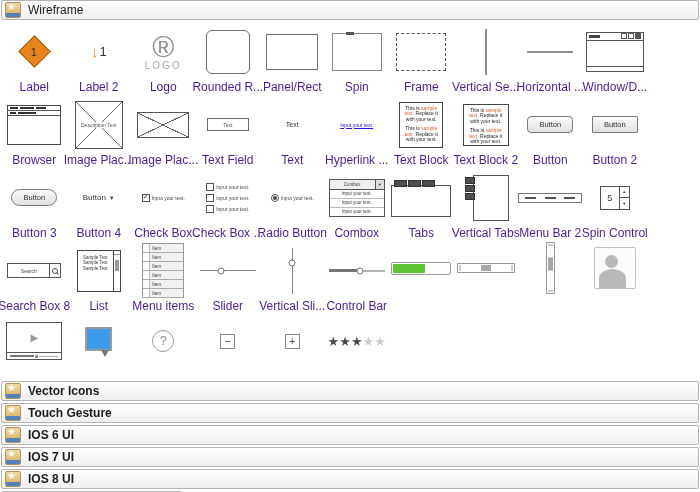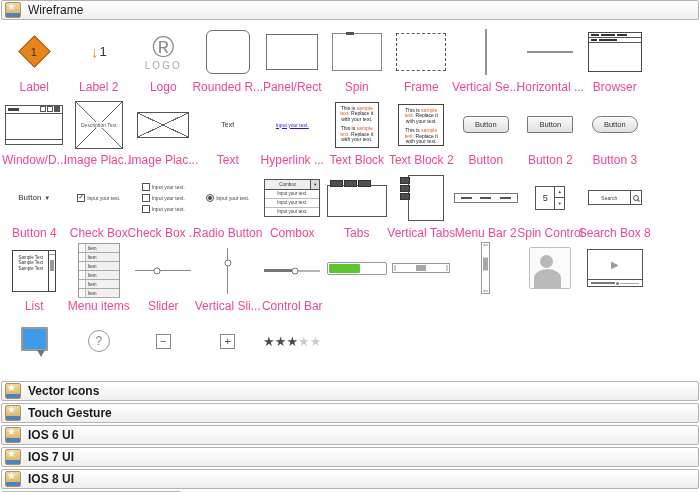--- a/index.html
+++ b/index.html
@@ -10,21 +10,21 @@
   .section-bar{margin:0 1px 2px 1px;}
   .section-bar .bar-label{font-weight:700;}
   .lib-icon{width:14px;height:14px;position:relative;background:linear-gradient(#eed9a4,var(--icon-gold));border:1px solid #b2925a;border-radius:2px;flex:0 0 auto;}
   .lib-icon .star{position:absolute;top:-2px;left:1px;font-size:10px;color:#fff;line-height:12px;}
   .lib-icon .band{position:absolute;left:0;right:0;bottom:0;height:4px;background:var(--icon-band-blue);border-radius:0 0 1px 1px;}
   
   .shape-grid{margin-left:2px;width:645px;display:grid;grid-template-columns:repeat(10,64.5px);}
   .cell{display:flex;flex-direction:column;align-items:center;height:73px;overflow:visible;}
   .cell.nolabel{height:52px;justify-content:center;}
   .izone{flex:1;display:flex;align-items:center;justify-content:center;width:100%;overflow:visible;}
-  .shape-label{height:16px;font-size:12px;color:#ec4899;white-space:nowrap;line-height:15px;}
+  .shape-label{height:16px;font-size:12px;color:#4c1d95;white-space:nowrap;line-height:15px;}
   
   .sh-diamond{width:21px;height:21px;background:var(--accent-orange);border:1px solid #a75f12;transform:rotate(45deg);display:flex;align-items:center;justify-content:center;}
   .sh-diamond span{transform:rotate(-45deg);font-size:11px;color:#3a2a12;}
   .sh-label2{font-size:13px;color:#333;display:flex;align-items:center;}
   .sh-label2 .arrow{color:var(--accent-orange);font-size:15px;margin-right:1px;}
   .sh-logo{display:flex;flex-direction:column;align-items:center;}
   .sh-logo .rmark{font-size:30px;line-height:27px;color:#8f8f8f;}
   .sh-logo .ltext{font-size:10px;letter-spacing:2px;color:#a9a9a9;}
   .sh-rrect{width:42px;height:42px;border:1.5px solid #707070;border-radius:6px;background:#fff;}
   .sh-rect{width:50px;height:34px;border:1.5px solid #707070;background:#fff;}
@@ -226,65 +226,73 @@
     <div class="shape-label">Vertical Se...</div>
   </div>
   <div class="cell">
     <div class="izone">
         <div class="sh-hline"></div>
       </div>
     <div class="shape-label">Horizontal ...</div>
   </div>
   <div class="cell">
     <div class="izone">
-        <div class="sh-browser">
-      <div class="brow">
-            <i style="width:8px"></i>
-            <i style="width:14px"></i>
-            <i style="width:10px"></i>
-          </div>
-      <div class="brow">
-            <i style="width:6px"></i>
-            <i style="width:18px"></i>
-          </div>
-    </div>
-      </div>
-    <div class="shape-label">Browser</div>
-  </div>
-
-  <div class="cell">
-    <div class="izone">
         <div class="sh-window">
       <div class="titlebar">
             <span class="ttl"></span>
             <span class="btns">
               <i></i>
               <i></i>
               <i class="dk"></i>
             </span>
           </div>
       <div class="wbody"></div>
       <div class="statusbar"></div>
     </div>
       </div>
     <div class="shape-label">Window/D...</div>
   </div>
+
+  <div class="cell">
+    <div class="izone">
+        <div class="sh-browser">
+      <div class="brow">
+            <i style="width:8px"></i>
+            <i style="width:14px"></i>
+            <i style="width:10px"></i>
+          </div>
+      <div class="brow">
+            <i style="width:6px"></i>
+            <i style="width:18px"></i>
+          </div>
+    </div>
+      </div>
+    <div class="shape-label">Browser</div>
+  </div>
   <div class="cell">
     <div class="izone">
         <div class="sh-imgph sq">
           <span class="desc">Description Text</span>
         </div>
       </div>
     <div class="shape-label">Image Plac...</div>
   </div>
   <div class="cell">
     <div class="izone">
         <div class="sh-imgph wide"></div>
       </div>
     <div class="shape-label">Image Plac...</div>
+  </div>
+  <div class="cell">
+    <div class="izone">
+        <div class="sh-textfield">
+          <span>Text</span>
+        </div>
+      </div>
+    <div class="shape-label">Text Field</div>
   </div>
   <div class="cell">
     <div class="izone">
         <div class="sh-text">Text</div>
       </div>
     <div class="shape-label">Text</div>
   </div>
   <div class="cell">
     <div class="izone">
         <div class="sh-hyperlink">Input your text.</div>

